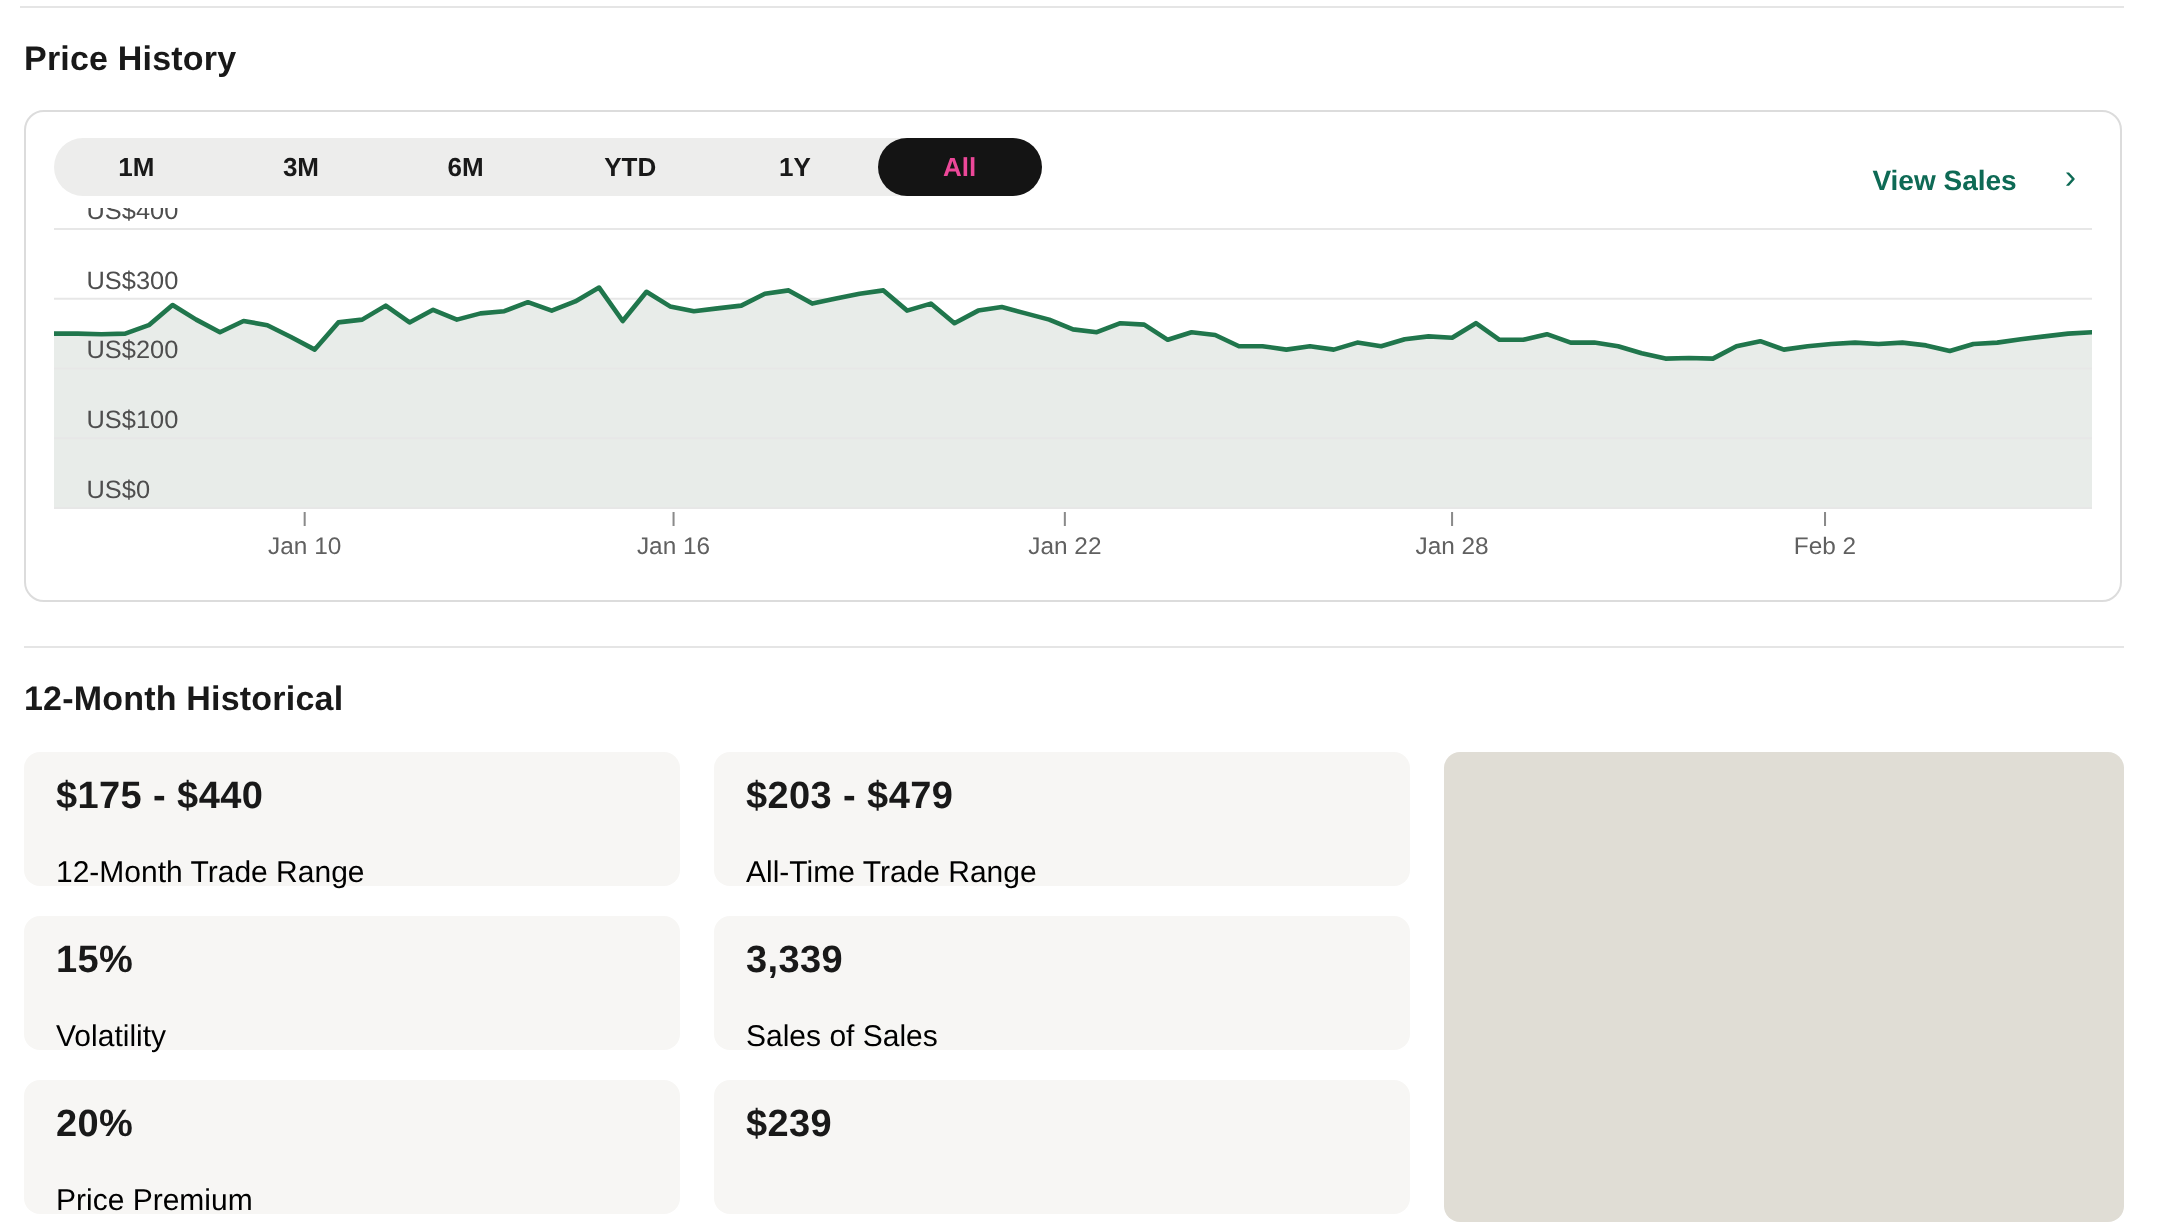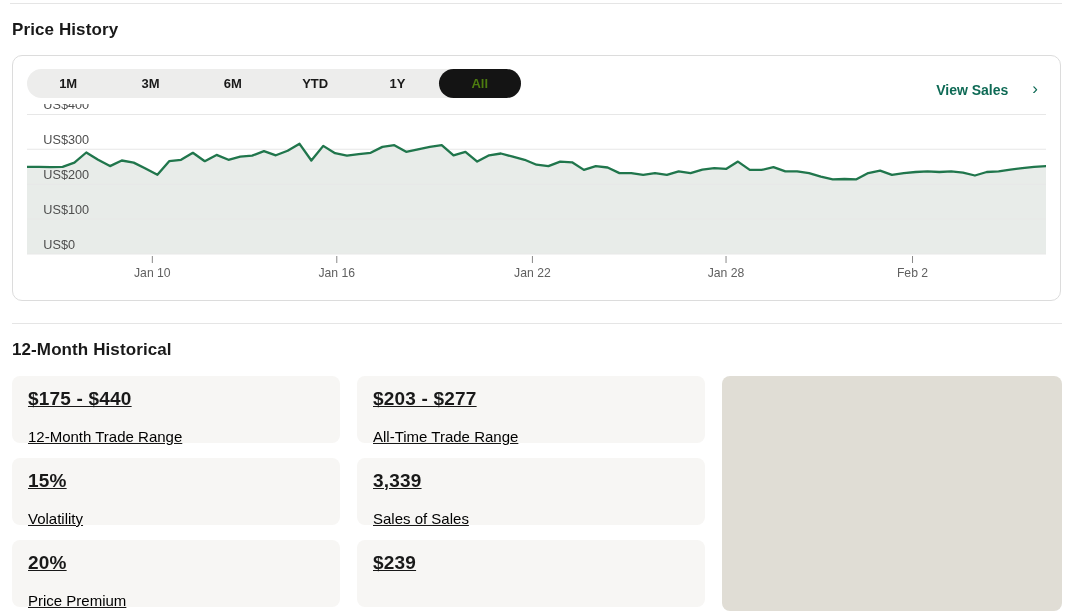--- a/index.html
+++ b/index.html
@@ -26,36 +26,35 @@
   }
   .chart-toolbar{display:flex;align-items:flex-end;height:29px}
   .range-tabs{
     width:494px;height:29px;background:var(--tab-bg);border-radius:15px;
     display:flex;align-items:stretch;
   }
   .tab{
     flex:1;border-radius:15px;display:flex;align-items:center;justify-content:center;
     font-size:13px;font-weight:bold;color:var(--ink);cursor:pointer;user-select:none;
   }
-  .tab.selected{background:var(--tab-sel);color:#4d7c0f}
+  .tab.selected{background:var(--tab-sel);color:#ec4899}
   .view-sales{
     margin-left:auto;display:flex;align-items:center;gap:24px;padding-right:8px;
     color:var(--link);font-size:14px;font-weight:bold;text-decoration:none;cursor:pointer;
   }
   .view-sales .chev{font-size:17px;font-weight:normal;line-height:1;transform:translateY(-1px)}
   .chart-wrap{margin-top:6px}
   svg{display:block}
   
   .mid-rule{margin:22px 18px 0 12px;border-top:1px solid var(--divider)}
   .stats-grid{
     margin:17px 18px 0 12px;display:grid;
     grid-template-columns:328px 348px 1fr;
     grid-template-rows:67px 67px 67px;
     gap:15px 17px;
-    text-decoration:underline;
   }
   .stat-card{background:var(--card-bg);border-radius:8px;padding:11px 16px 0 16px}
   .stat-value{font-size:19px;font-weight:bold;letter-spacing:.2px;line-height:24px}
   .stat-label{font-size:15px;color:#000000;margin-top:17px;line-height:17px}
   .ad-box{grid-column:3;grid-row:1 / span 3;background:var(--ad-bg);border-radius:8px;height:235px}
 </style>
 </head>
 <body>
 
 <div class="top-rule"></div>
@@ -110,21 +109,21 @@
 <h2 class="section-title">12-Month Historical</h2>
 
 <div class="stats-grid">
   <div class="ad-box"></div>
 
 <div class="stat-card">
       <div class="stat-value">$175 - $440</div>
       <div class="stat-label">12-Month Trade Range</div>
     </div>
     <div class="stat-card">
-      <div class="stat-value">$203 - $277</div>
+      <div class="stat-value">$203 - $479</div>
       <div class="stat-label">All-Time Trade Range</div>
     </div>
     <div class="stat-card">
       <div class="stat-value">15%</div>
       <div class="stat-label">Volatility</div>
     </div>
     <div class="stat-card">
       <div class="stat-value">3,339</div>
       <div class="stat-label">Sales of Sales</div>
     </div>

